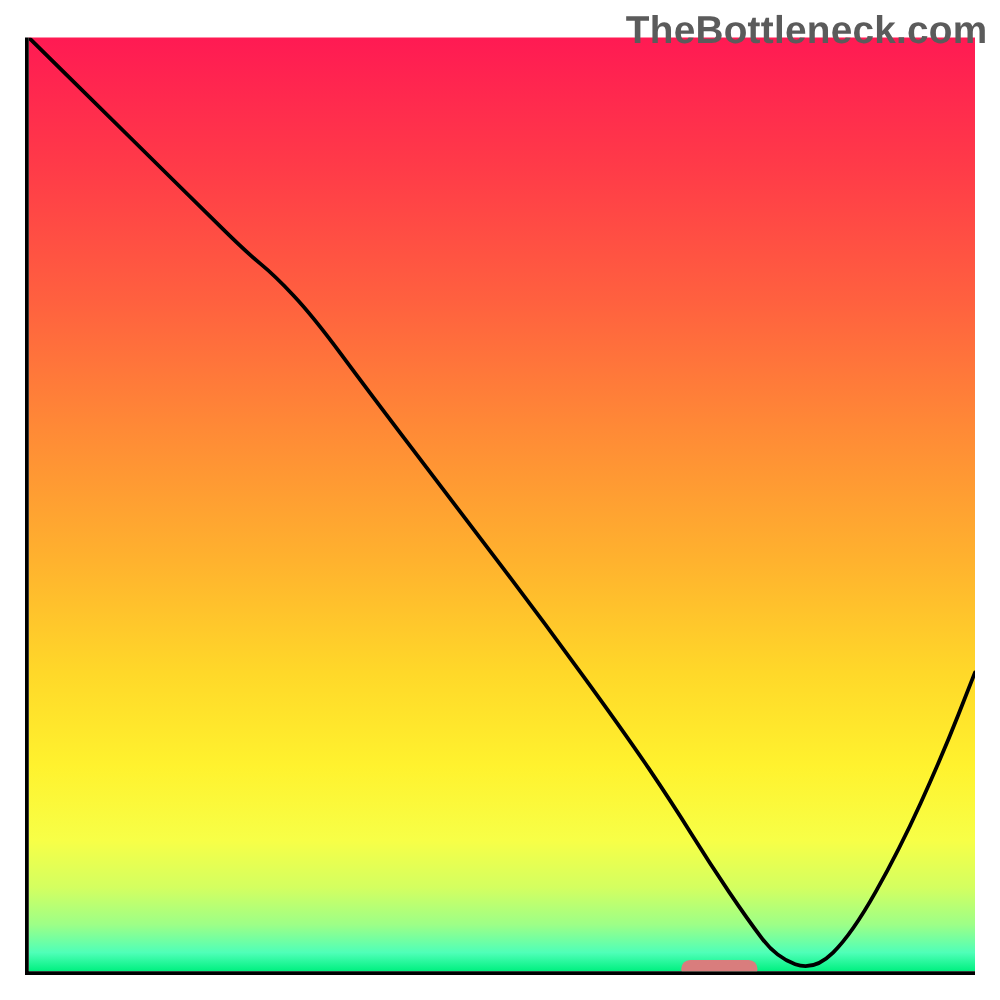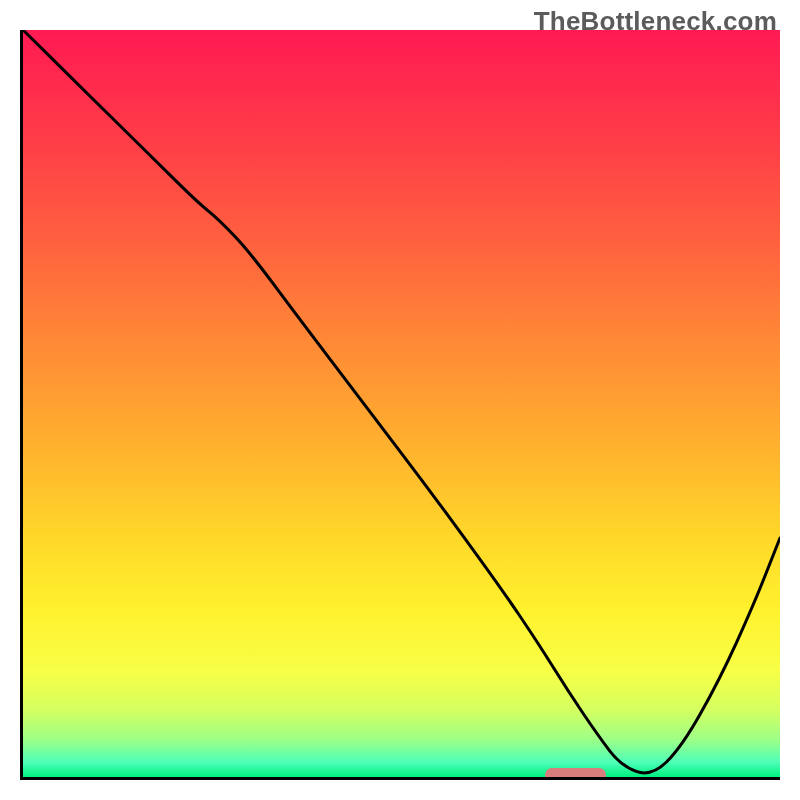--- a/index.html
+++ b/index.html
@@ -12,22 +12,22 @@
     overflow: hidden;
   }
   .outer {
     position: relative;
     width: 800px;
     height: 800px;
   }
   .watermark {
     position: absolute;
     top: 6px;
-    right: 23px;
-    font-size: 26px;
+    right: 10px;
+    font-size: 31px;
     font-weight: 600;
     color: #5b5b5b;
     letter-spacing: 0.2px;
     z-index: 10;
   }
   .plot-area {
     position: absolute;
     left: 20px;
     top: 30px;
     width: 760px;

